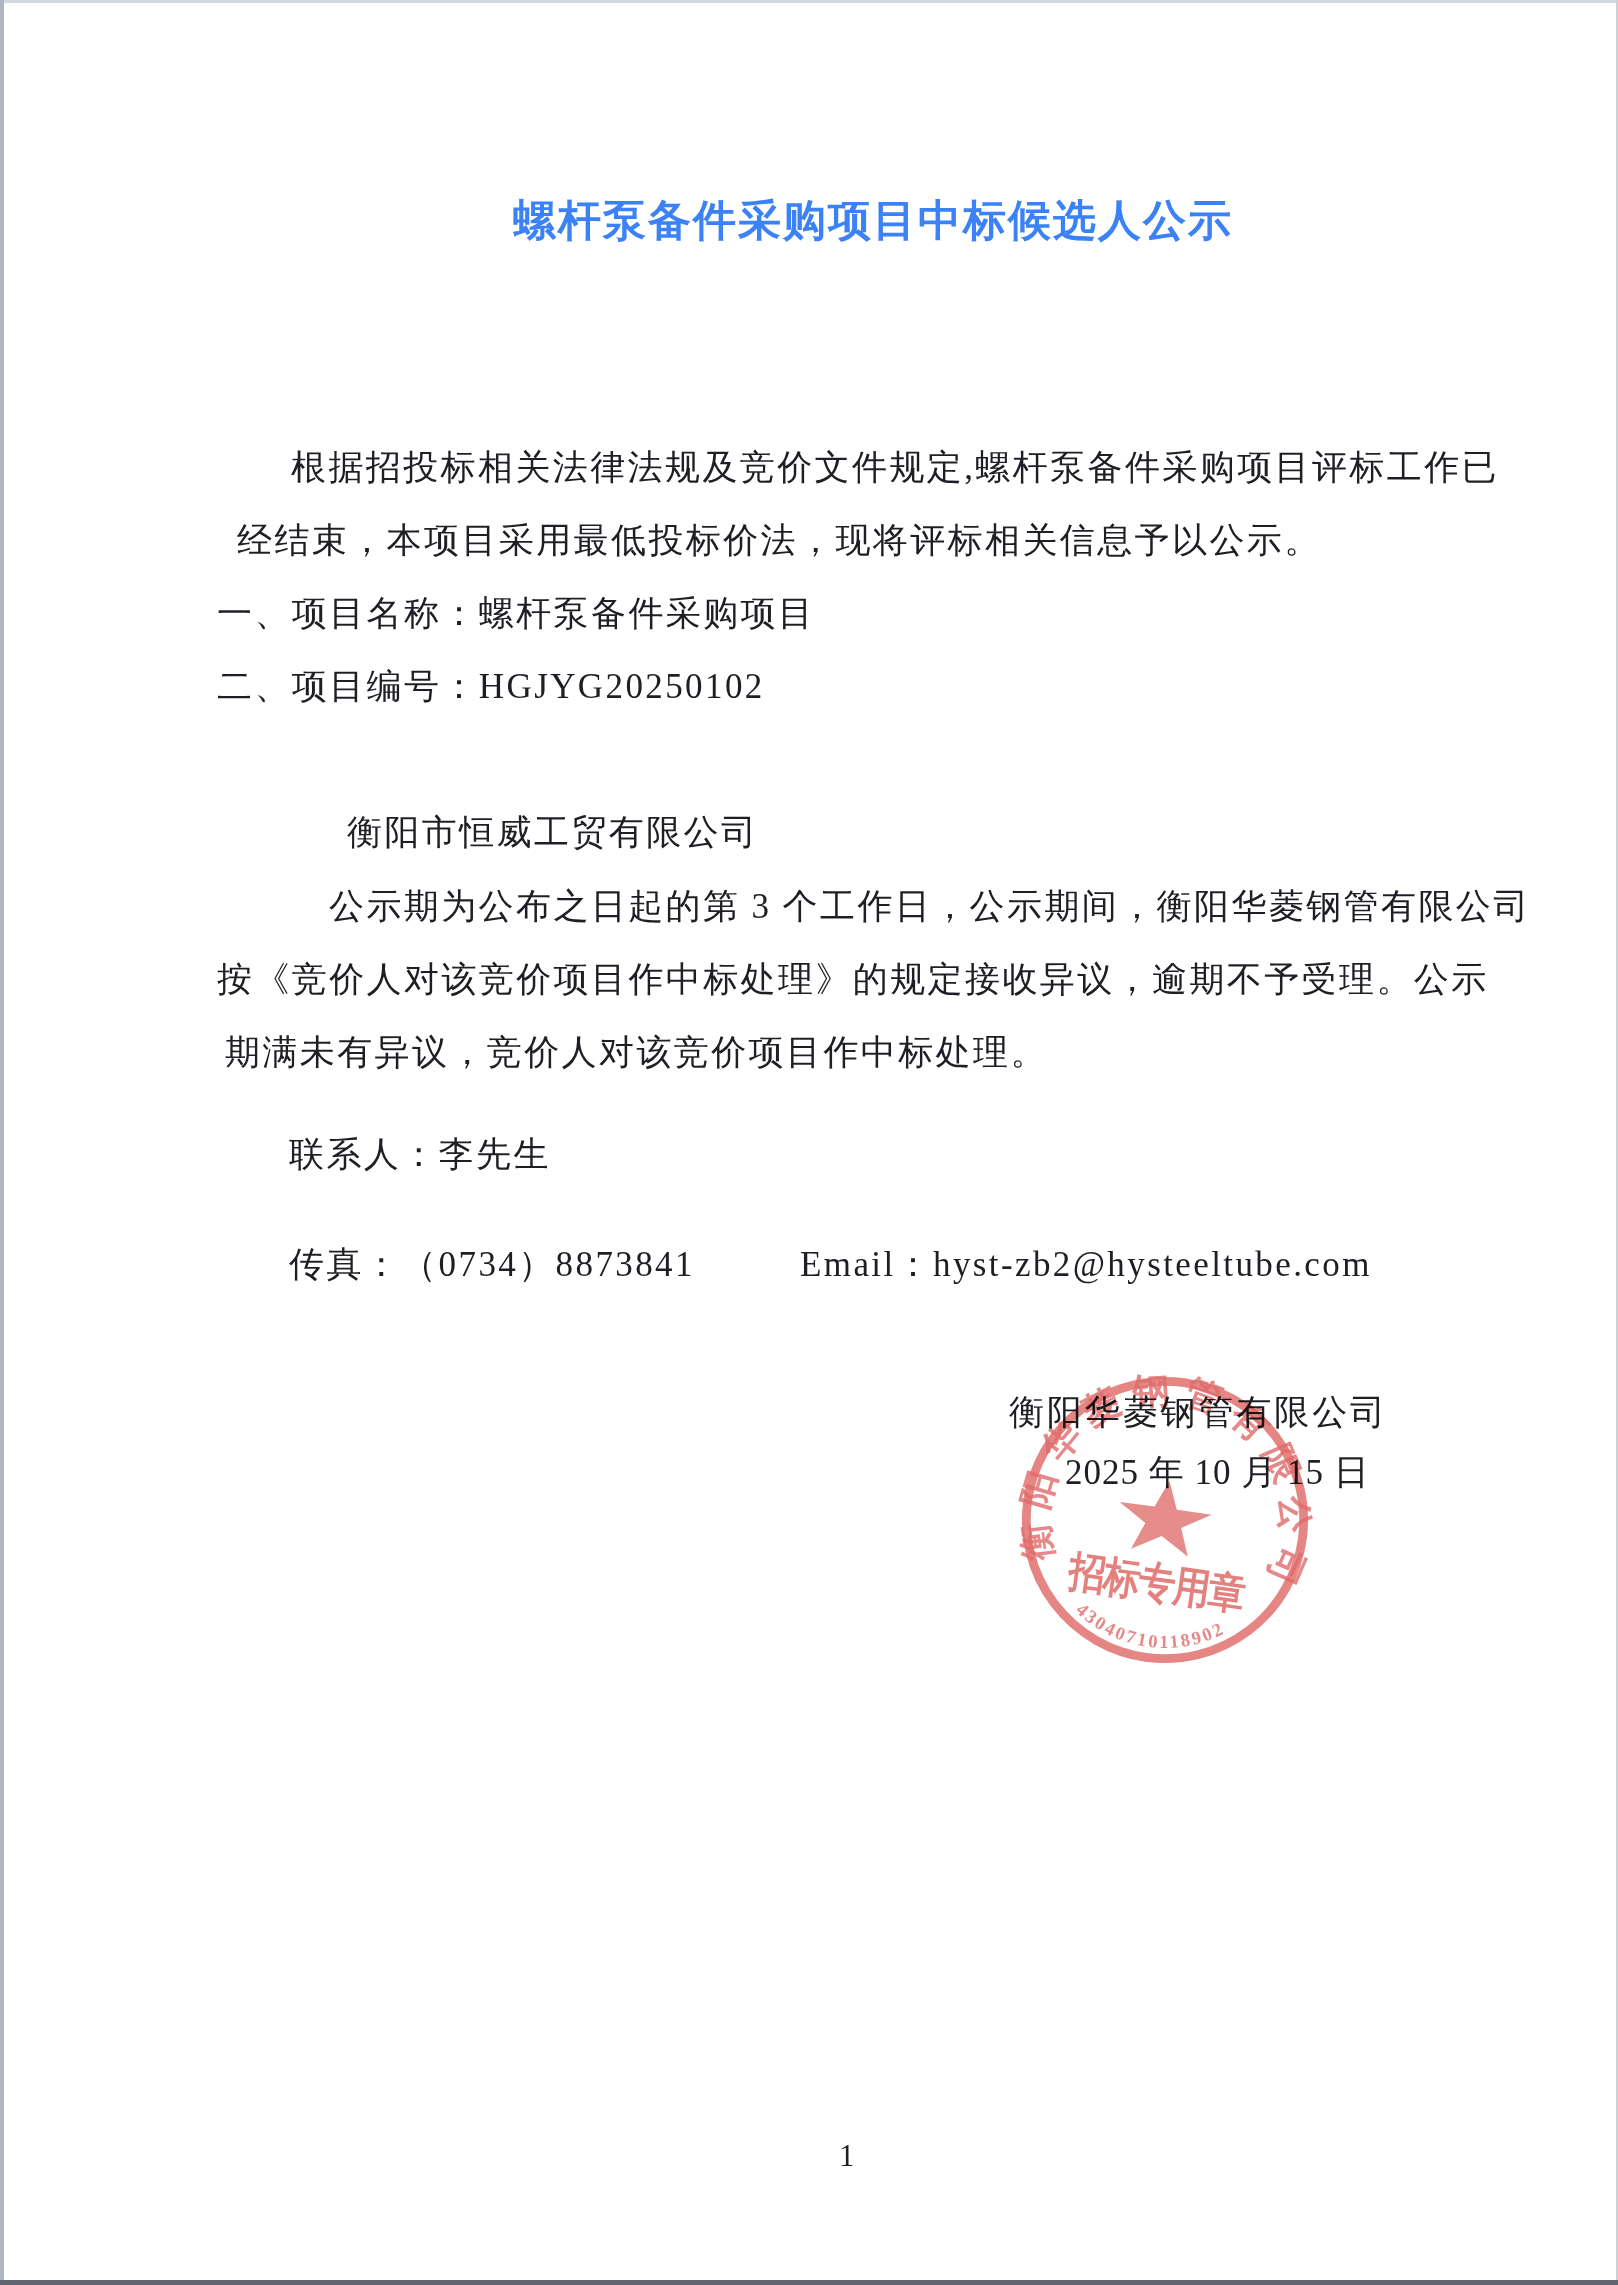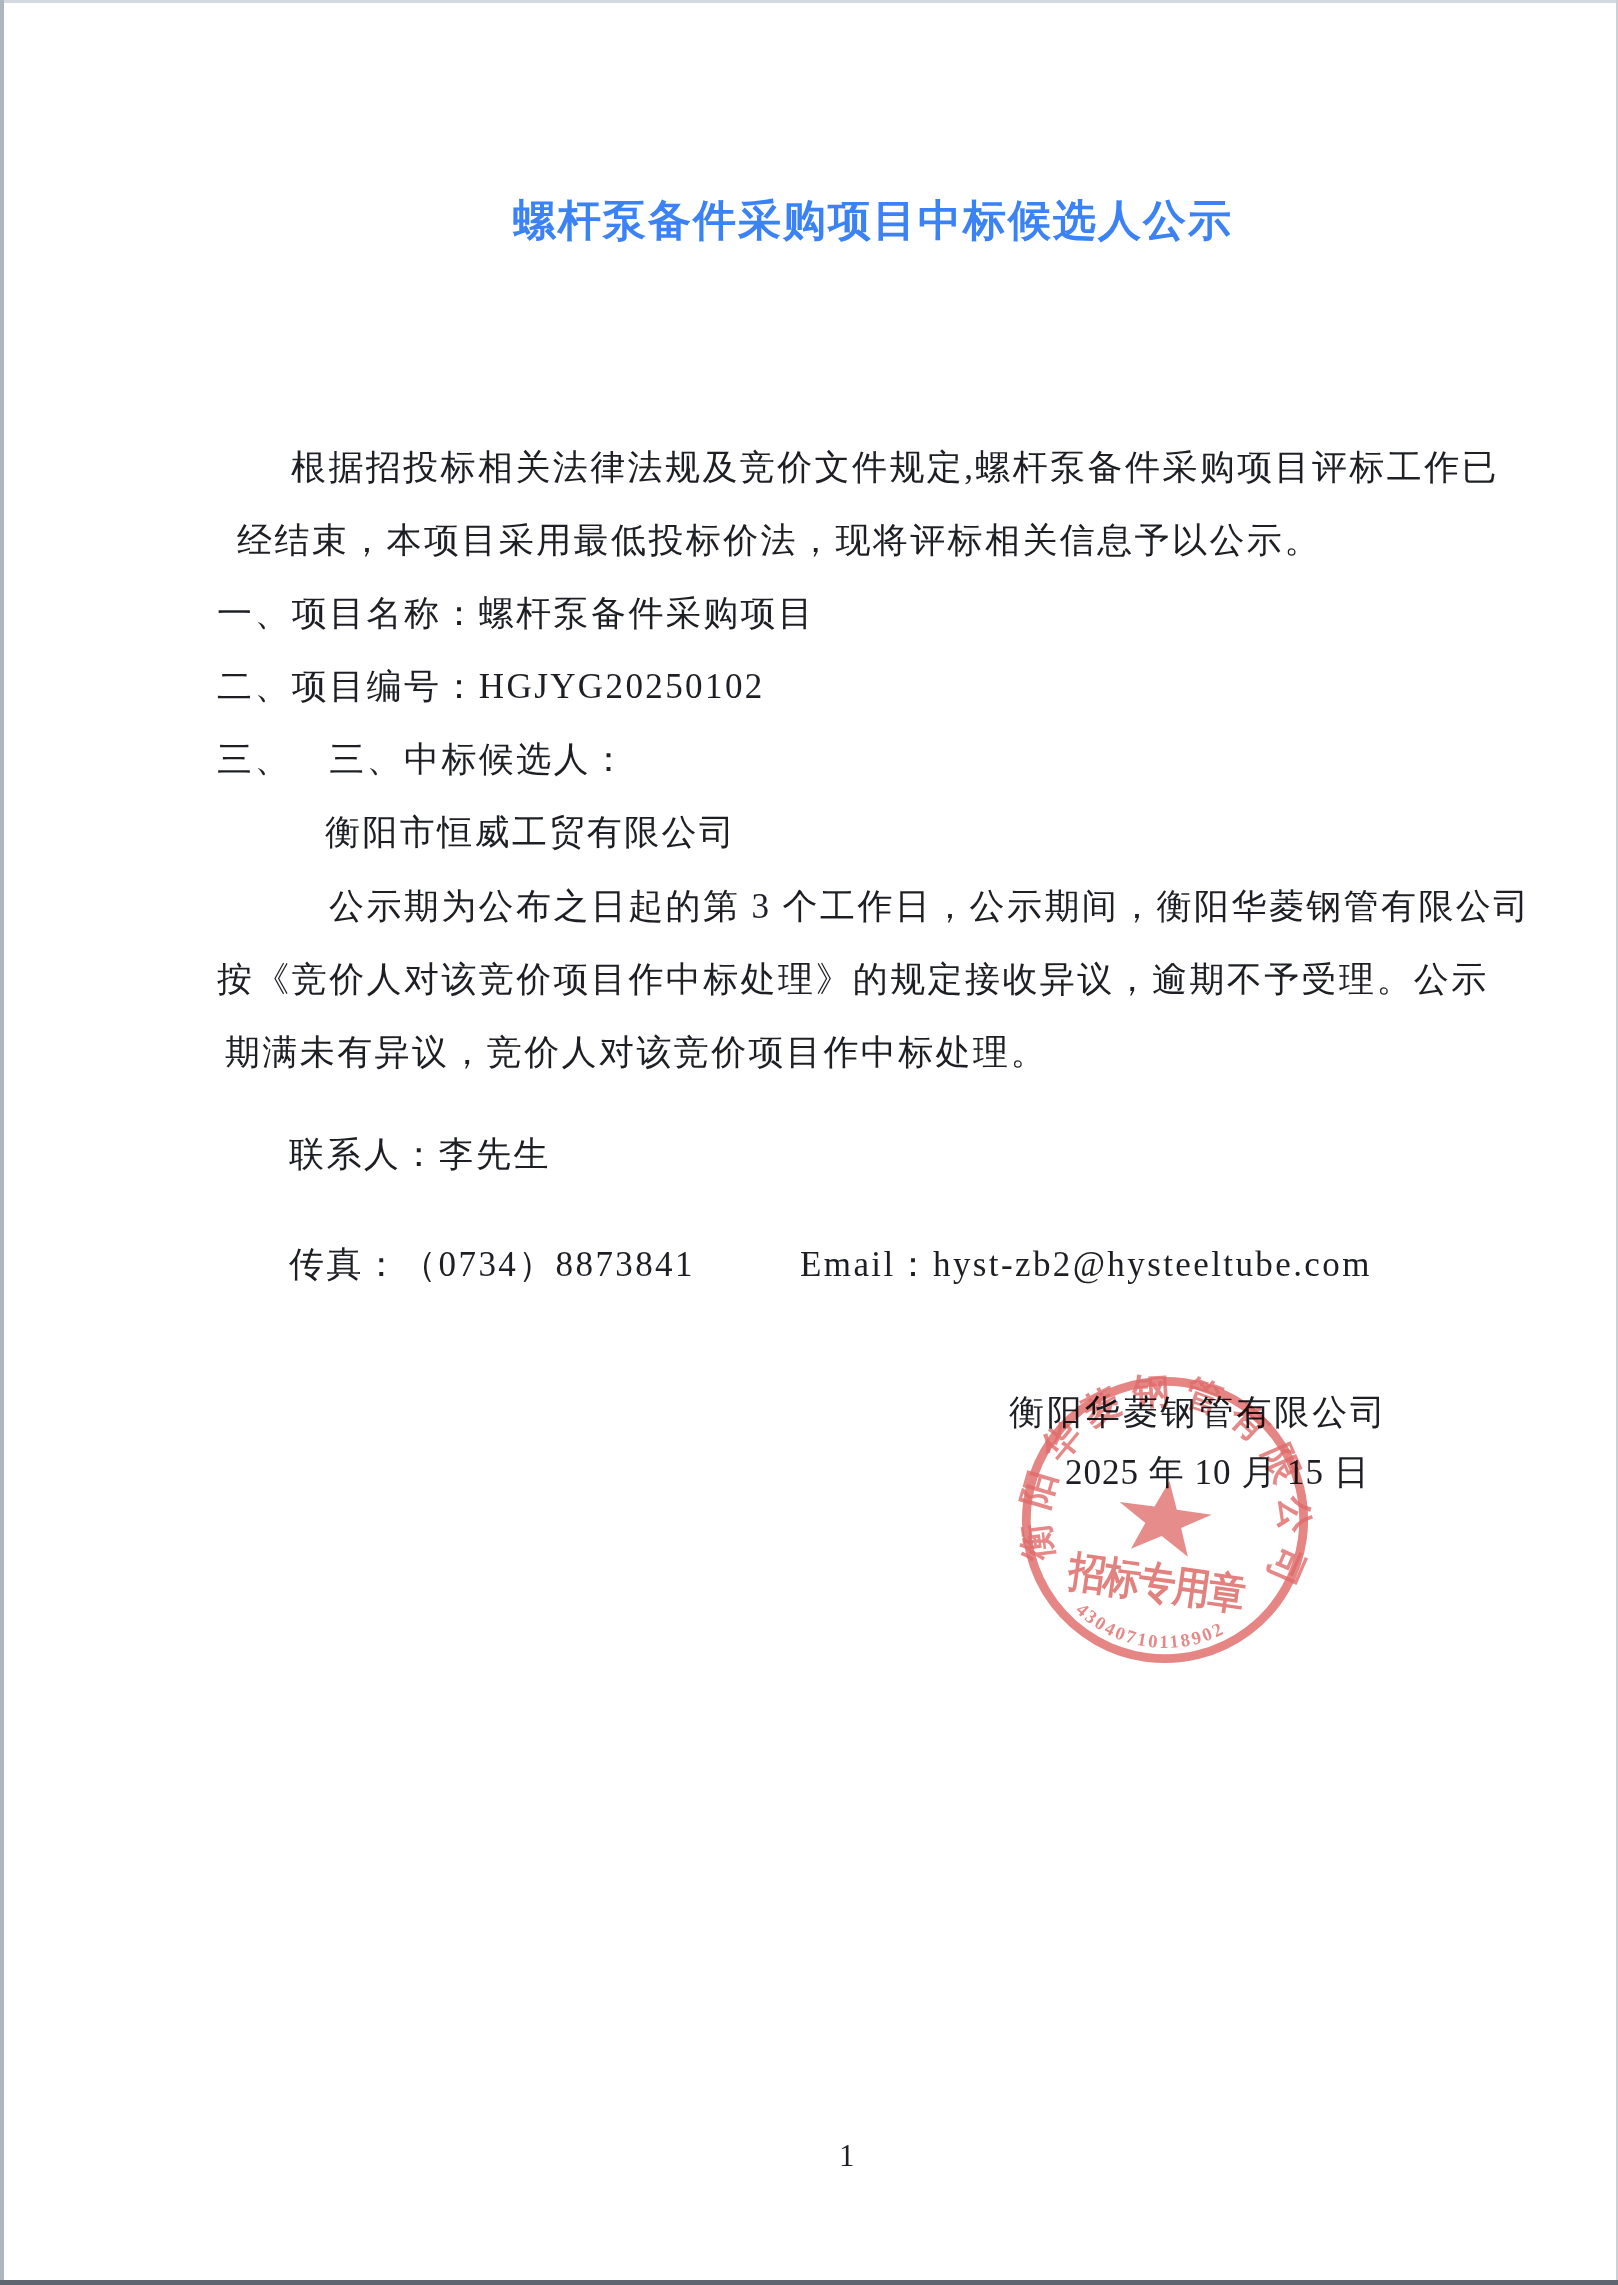--- a/index.html
+++ b/index.html
@@ -68,22 +68,21 @@
   <div class="edge edge-right"></div>
   <div class="edge edge-bottom"></div>
 
   <div class="doc-title">螺杆泵备件采购项目中标候选人公示</div>
 
   <div class="line" style="left:291px;top:447px;">根据招投标相关法律法规及竞价文件规定,螺杆泵备件采购项目评标工作已</div>
   <div class="line" style="left:217px;top:520px;margin-left:20px;">经结束，本项目采用最低投标价法，现将评标相关信息予以公示。</div>
 
   <div class="line" style="left:217px;top:593px;">一、项目名称：螺杆泵备件采购项目</div>
   <div class="line" style="left:217px;top:666px;text-align:right;">二、项目编号：HGJYG20250102</div>
-  <div class="line" style="left:217px;top:739px;">三、　三、中标候选人：</div>
-  <div class="line" style="left:325px;top:812px;">衡阳市恒威工贸有限公司</div>
+  <div class="line" style="left:347px;top:812px;">衡阳市恒威工贸有限公司</div>
 
   <div class="line" style="left:329px;top:886px;">公示期为公布之日起的第 3 个工作日，公示期间，衡阳华菱钢管有限公司</div>
   <div class="line" style="left:217px;top:959px;">按《竞价人对该竞价项目作中标处理》的规定接收异议，逾期不予受理。公示</div>
   <div class="line" style="left:217px;top:1032px;margin-left:8px;">期满未有异议，竞价人对该竞价项目作中标处理。</div>
 
   <div class="line" style="left:289px;top:1134px;">联系人：李先生</div>
   <div class="line" style="left:289px;top:1244px;">传真：（0734）8873841</div>
   <div class="line" style="left:800px;top:1244px;">Email：hyst-zb2@hysteeltube.com</div>
 
   <div class="line" style="left:1009px;top:1392px;letter-spacing:2.9px;">衡阳华菱钢管有限公司</div>

